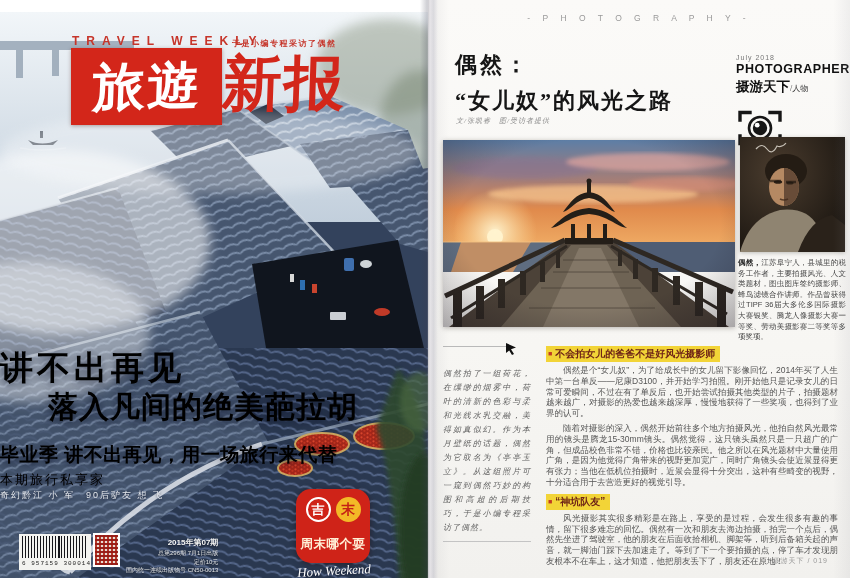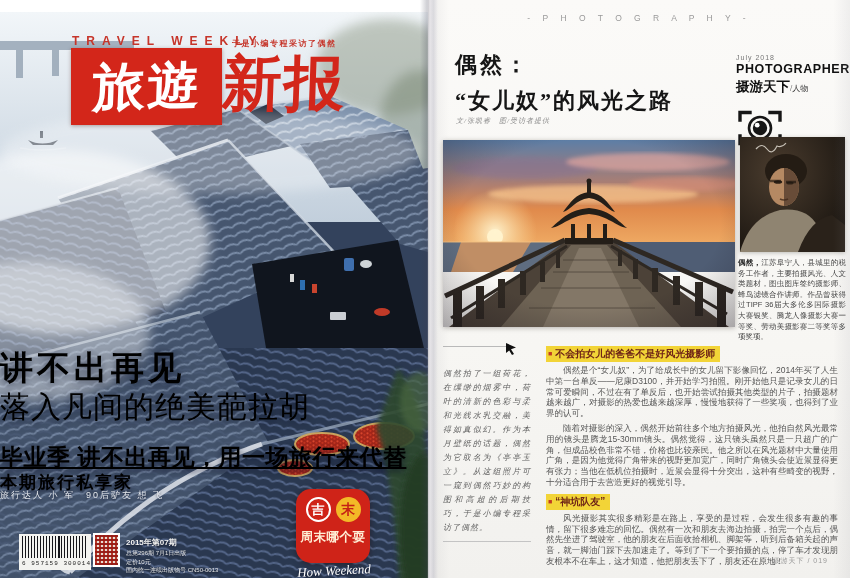--- a/index.html
+++ b/index.html
@@ -16,54 +16,54 @@
                 letter-spacing:1.5px;white-space:nowrap;font-weight:700;}
   .logo-box{position:absolute;left:71px;top:36px;width:151px;height:77px;background:#d3261a;
             display:flex;align-items:center;justify-content:center;box-shadow:0 1px 4px rgba(60,20,10,.35);}
   .logo-box span{color:#fff;font-size:52px;font-weight:900;font-family:"Liberation Serif",serif;
                  transform:skewX(-4deg) rotate(-2deg);letter-spacing:2px;line-height:1;}
   .logo-ext{position:absolute;left:222px;top:32px;width:140px;font-size:60px;font-weight:900;
             color:#d3261a;font-family:"Liberation Serif",serif;line-height:80px;letter-spacing:2px;
             transform:skewX(-2deg);white-space:nowrap;}
   .hl1{position:absolute;left:0;right:0;top:334px;font-size:33px;font-weight:800;letter-spacing:4px;
        text-shadow:0 2px 8px rgba(5,10,35,.6);}
-  .hl2{position:absolute;left:0;right:0;top:375px;font-size:30px;font-weight:400;letter-spacing:1px;
-       text-shadow:0 2px 8px rgba(5,10,35,.6);}
-  .hl-sub{position:absolute;left:0;right:0;top:430px;font-size:23px;font-weight:700;letter-spacing:.5px;
-       text-shadow:0 2px 6px rgba(5,10,35,.6);text-decoration:underline;}
-  .hl-feature{position:absolute;left:0;right:80px;top:459px;font-size:17px;font-weight:700;letter-spacing:2px;
+  .hl2{position:absolute;left:0;right:0;top:375px;font-size:30px;font-weight:700;letter-spacing:1px;
+       text-shadow:0 2px 8px rgba(5,10,35,.6);padding-left:48px;}
+  .hl-sub{position:absolute;left:0;right:0;top:430px;font-size:19px;font-weight:700;letter-spacing:.5px;
+       text-shadow:0 2px 6px rgba(5,10,35,.6);}
+  .hl-feature{position:absolute;left:0;right:80px;top:459px;font-size:13px;font-weight:400;letter-spacing:2px;
        text-shadow:0 1px 4px rgba(5,10,35,.7);}
   .credit-line1{position:absolute;left:0;right:80px;top:477px;font-size:9px;color:#e7eaee;letter-spacing:2px;
        text-shadow:0 1px 3px rgba(5,10,35,.7);}
   .credit-line2{position:absolute;left:0;right:80px;top:491px;font-size:9px;color:#e7eaee;letter-spacing:2px;
        text-shadow:0 1px 3px rgba(5,10,35,.7);}
 
   .barcode{position:absolute;left:19px;top:522px;width:72px;height:36px;background:#f3f3f0;
            padding:2px 3px;box-sizing:border-box;}
   .barcode .bars{height:22px;background:repeating-linear-gradient(90deg,
         #15151a 0 1.5px,#f3f3f0 1.5px 3px,#15151a 3px 4px,#f3f3f0 4px 6.5px,#15151a 6.5px 7.5px,#f3f3f0 7.5px 9px);}
   .barcode .num{font-family:"Liberation Mono",monospace;font-size:6px;letter-spacing:1px;
                 color:#1c1c1c;text-align:center;margin-top:1.5px;white-space:nowrap;}
   .qr{position:absolute;left:93px;top:521px;width:27px;height:34px;background:#fff;padding:2px;box-sizing:border-box;}
   .qr .dots{width:100%;height:100%;
       background:
         repeating-linear-gradient(0deg, rgba(150,26,20,.95) 0 2px, rgba(255,255,255,0) 2px 4px),
         repeating-linear-gradient(90deg, #b6382a 0 2px, #e8ddd4 2px 4px);}
-  .issue-info{position:absolute;left:126px;top:525px;color:#f4f4f2;text-shadow:0 1px 2px rgba(0,0,20,.6);}
+  .issue-info{position:absolute;left:126px;top:525px;color:#f4f4f2;text-shadow:0 1px 2px rgba(0,0,20,.6);text-align:right;}
   .issue-info .l1{font-size:8px;font-weight:700;margin-bottom:1px;}
   .issue-info .ln{font-size:6px;line-height:1.45;opacity:.92;}
 
   .wk-logo{position:absolute;left:296px;top:477px;width:74px;height:74px;background:#cf2318;
            border-radius:15px;box-shadow:0 1px 6px rgba(30,5,0,.4);text-align:center;}
   .wk-seals{display:flex;justify-content:center;gap:5px;margin-top:8px;}
   .wk-seal-l{width:25px;height:25px;border:2px solid #fff;border-radius:50%;box-sizing:border-box;
              color:#fff;font-size:13px;font-weight:900;line-height:21px;}
   .wk-seal-r{width:25px;height:25px;background:#f3b927;border-radius:50%;
              color:#c42015;font-size:14px;font-weight:900;line-height:25px;}
-  .wk-name{color:#ffefd6;font-size:12.5px;font-weight:800;margin-top:7px;letter-spacing:.5px;}
+  .wk-name{color:#ffefd6;font-size:12.5px;font-weight:800;margin-top:14px;letter-spacing:.5px;}
   .wk-script{position:absolute;left:288px;top:551px;width:92px;text-align:center;color:#fff;
              font-family:"Liberation Serif",serif;font-style:italic;font-size:13px;
              transform:rotate(-3deg);text-shadow:0 1px 3px rgba(5,10,35,.8);}
 
   
   .gutter{position:absolute;left:420px;top:0;width:18px;height:578px;z-index:5;pointer-events:none;
           background:linear-gradient(90deg,rgba(40,50,70,0) 0,rgba(60,60,80,.25) 40%,rgba(230,228,232,.9) 55%,rgba(180,180,195,.35) 75%,rgba(255,255,255,0) 100%);}
 
   
   .page-right{position:absolute;left:428px;top:0;width:422px;height:578px;overflow:hidden;
@@ -218,21 +218,21 @@
     <div class="masthead-tag">于是小编专程采访了偶然</div>
     <div class="logo-box">
       <span>旅遊</span>
     </div>
     <div class="logo-ext">新报</div>
 
     <div class="hl1">讲不出再见</div>
     <div class="hl2">落入凡间的绝美葩拉胡</div>
     <div class="hl-sub">毕业季 讲不出再见，用一场旅行来代替</div>
     <div class="hl-feature">本期旅行私享家</div>
-    <div class="credit-line1">旅行达人 小 军　90后驴友 想 飞</div>
+    <div class="credit-line1">奇幻黔江 小 军　90后驴友 想 飞</div>
 
     <div class="barcode">
       <div class="bars"></div>
       <div class="num">6 957159 300014</div>
     </div>
     <div class="qr">
       <div class="dots"></div>
     </div>
     <div class="issue-info">
       <div class="l1">2015年第07期</div>

